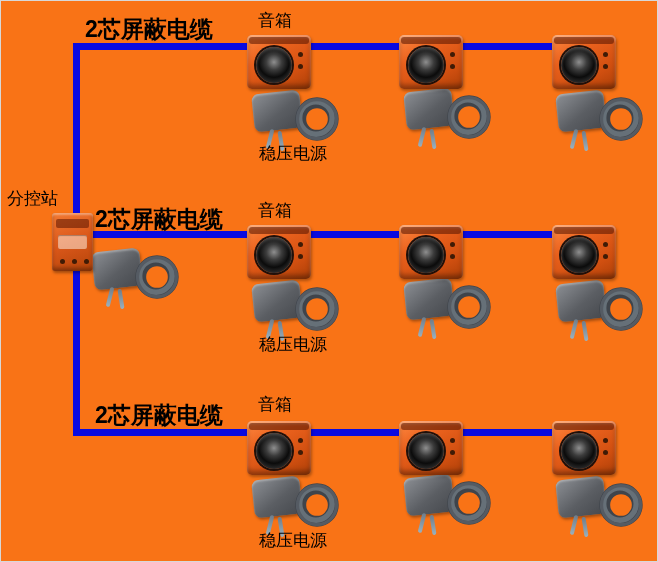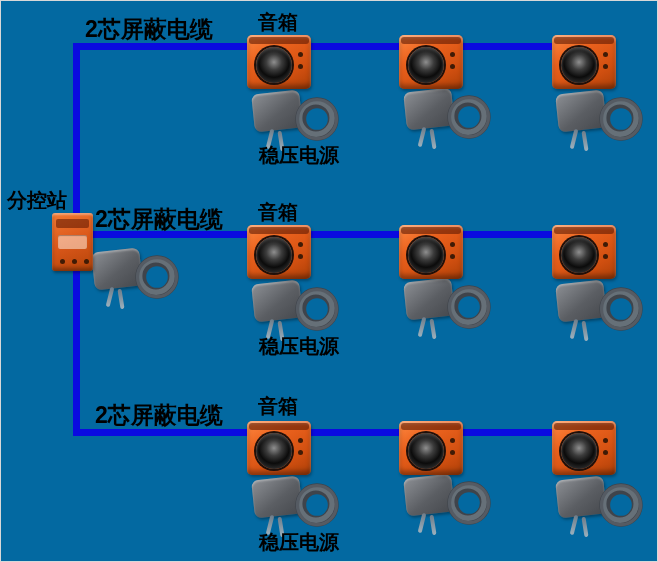--- a/index.html
+++ b/index.html
@@ -1,30 +1,30 @@
 <!DOCTYPE html>
 <html><head>
 <meta charset="utf-8">
 <style>
   html,body{margin:0;padding:0;background:#ffffff;}
   body{font-family:"Liberation Sans","DejaVu Sans",sans-serif;}
   #canvas{
-    position:relative;width:658px;height:562px;background:#0369a1;
+    position:relative;width:658px;height:562px;background:#f97316;
     border:1px solid #d8d8d8;box-sizing:border-box;overflow:hidden;
   }
 
   
   .cable{position:absolute;background:#0a0ae0;z-index:1;}
   .cable.h{height:7px;}
   .cable.v{width:7px;}
 
   
   .lbl{position:absolute;color:#000;z-index:5;white-space:nowrap;}
   .lbl-cable{font-size:23px;font-weight:700;}
-  .lbl-small{font-size:20px;font-weight:700;}
+  .lbl-small{font-size:17px;font-weight:400;}
 
   
   .speaker{
     position:absolute;width:64px;height:54px;z-index:3;border-radius:5px;
     background:linear-gradient(150deg,#ff8a42 0%,#ea611d 35%,#d04f10 72%,#ab3f08 100%);
     box-shadow:inset 0 3px 3px rgba(255,255,255,.35), inset 0 -4px 5px rgba(0,0,0,.35), 1px 2px 3px rgba(0,0,0,.3);
   }
   .speaker .sp-top{
     position:absolute;left:2px;right:2px;top:2px;height:7px;border-radius:3px;
     background:rgba(80,18,0,.55);

